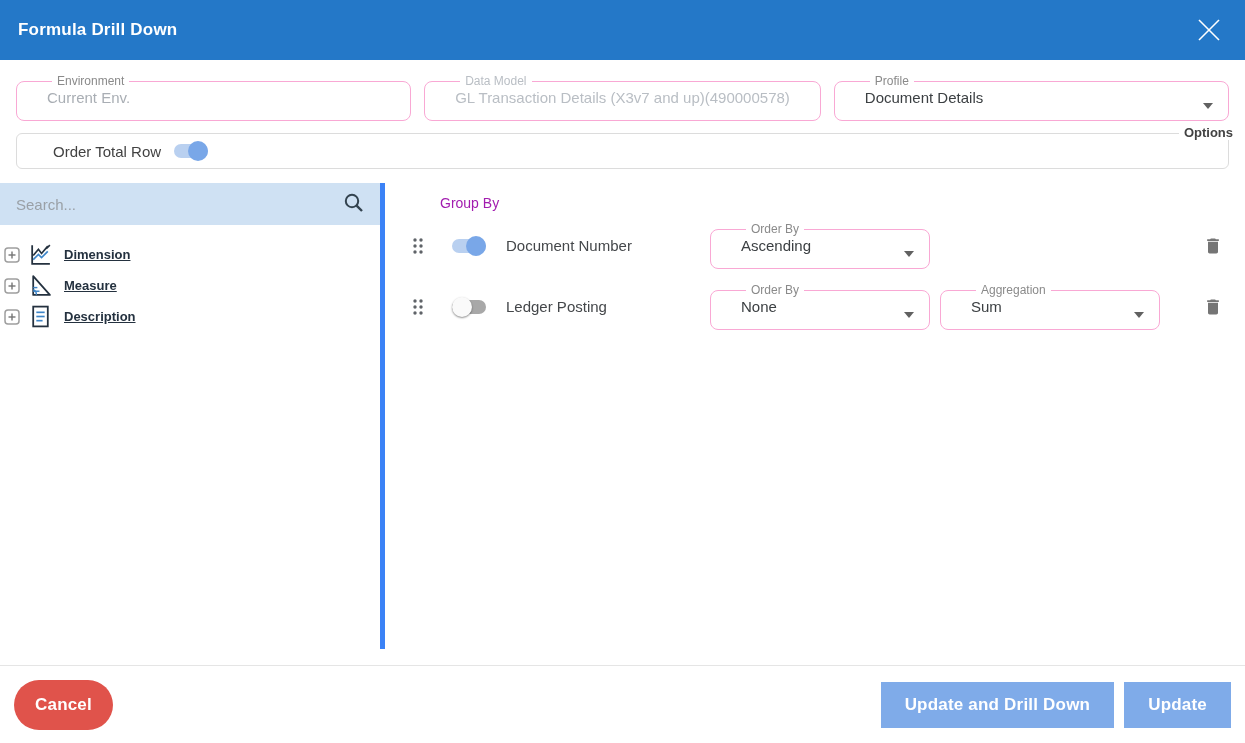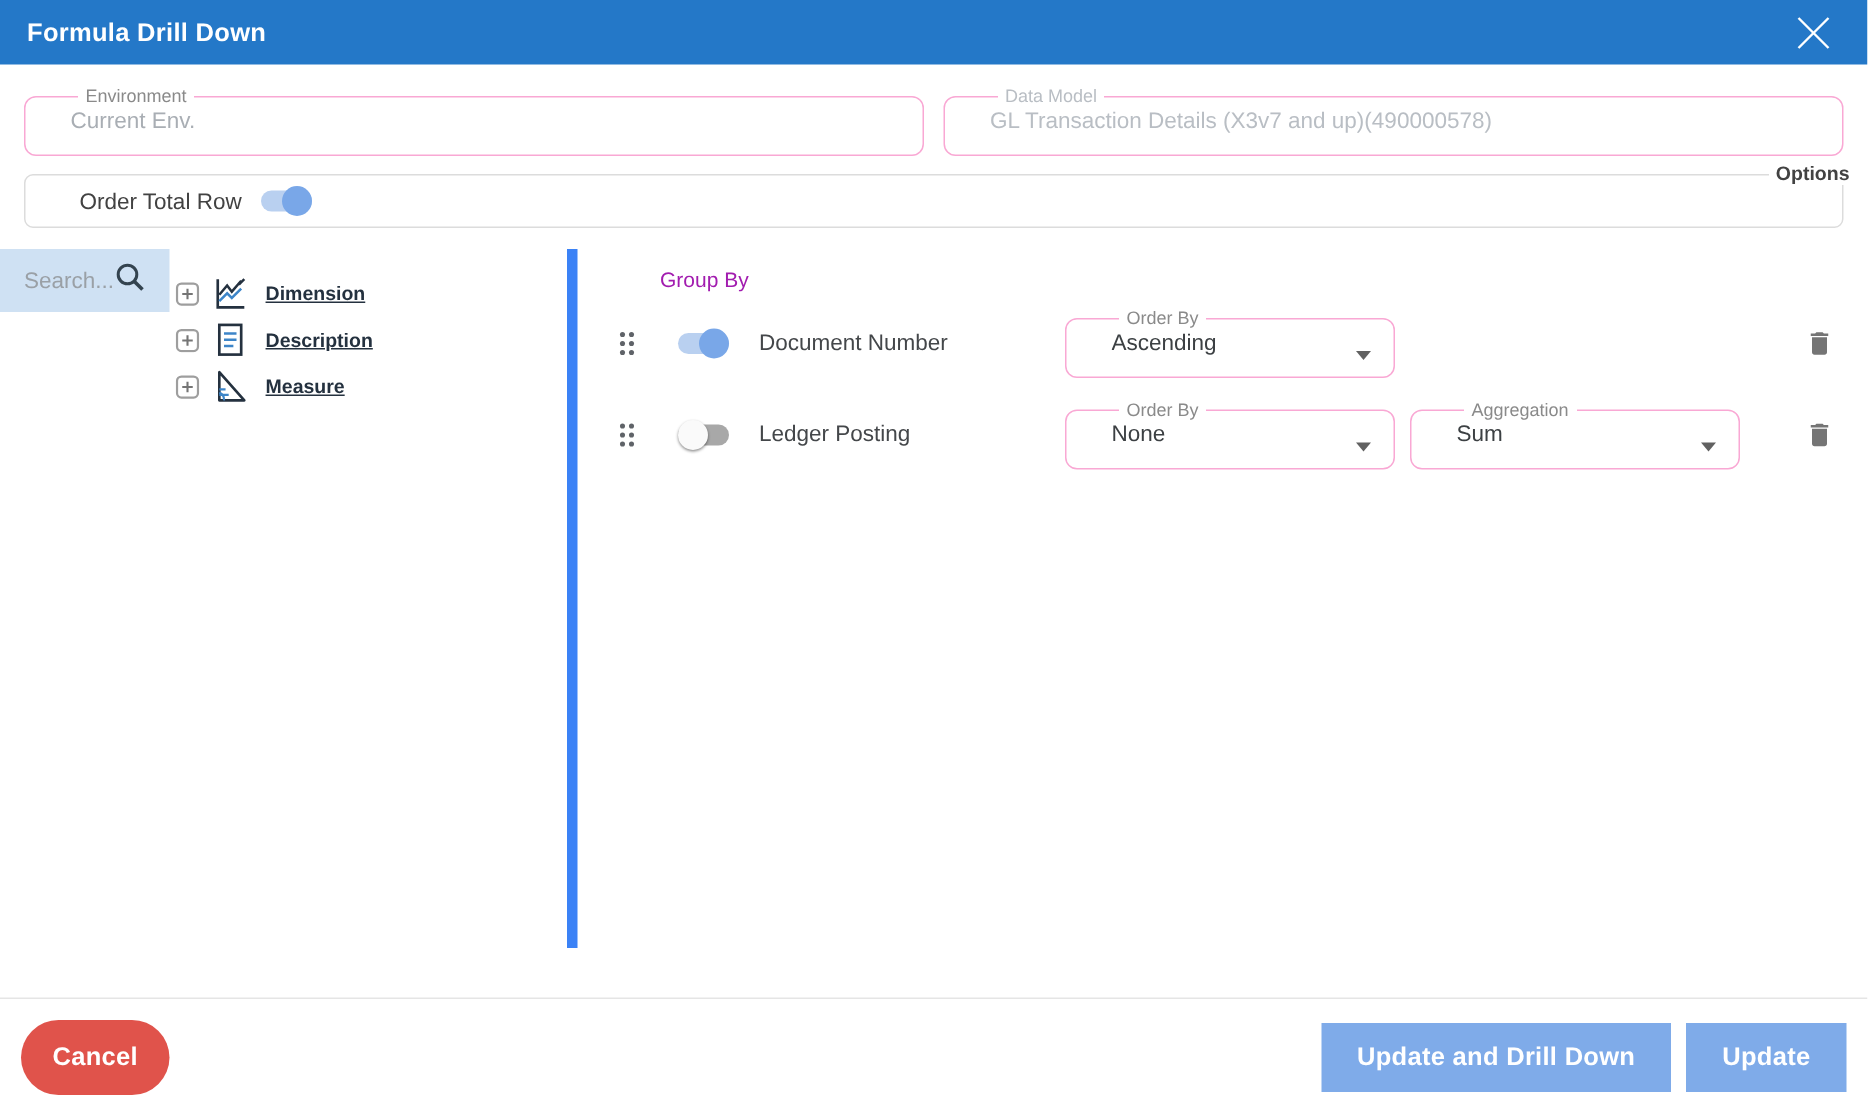--- a/index.html
+++ b/index.html
@@ -1,21 +1,21 @@
 <!DOCTYPE html>
 <html><head>
 <meta charset="utf-8">
 <style>
   * { margin:0; padding:0; box-sizing:border-box; }
   html,body { width:1245px; height:743px; overflow:hidden; background:#ffffff;
     font-family:"Liberation Sans", sans-serif; }
   .dialog { position:relative; width:1245px; height:743px; background:#fff; }
 
   
-  .header { height:43px; background:#2478c8; display:flex; align-items:center;
+  .header { height:60px; background:#2478c8; display:flex; align-items:center;
     justify-content:space-between; padding:0 18px;gap:24px; }
   .header-title { color:#ffffff; font-size:17px; font-weight:600; letter-spacing:.2px; }
   .close-btn { width:36px; height:36px; display:flex; align-items:center; justify-content:center; cursor:pointer; }
 
   
   .mat-field { border:1px solid #f9a8d4; border-radius:8px; padding:0 30px 9px;
     position:relative; background:#fff; }
   .mat-field legend { font-size:12px; color:#8a8a8a; padding:0 5px; margin-left:5px; line-height:14px; }
   .field-value { font-size:15px; color:#3c4043; margin-top:1px; white-space:nowrap; overflow:hidden; }
   .field-value.placeholder { color:#a9aeb4; }
@@ -37,21 +37,21 @@
   
   .switch { position:relative; display:inline-block; width:34px; height:20px; cursor:pointer; flex-shrink:0; }
   .switch .track { position:absolute; left:0; top:3px; width:34px; height:14px; border-radius:7px; background:#a8a8a8; }
   .switch .thumb { position:absolute; top:0; left:0; width:20px; height:20px; border-radius:50%;
     background:#fafafa; box-shadow:0 1px 2px rgba(0,0,0,.45); }
   .switch.on .track { background:#b9d0f0; }
   .switch.on .thumb { left:auto; right:0; background:#79a7e8; box-shadow:none; }
 
   
   .content { display:flex; margin-top:14px; height:466px; }
-  .sidebar { width:385px; border-right:7px solid #3b82f6; display:flex; flex-direction:row; }
+  .sidebar { width:385px; border-right:5px solid #3b82f6; display:flex; flex-direction:column; }
   .searchbar { height:42px; background:#cfe1f3; display:flex; align-items:center;
     justify-content:space-between; padding:0 16px; flex-shrink:0; cursor:text; }
   .search-placeholder { font-size:15px; color:#9aa0a6; }
   .tree { padding:14px 0 0 4px; }
   .tree-item { display:flex; align-items:center; height:31px; cursor:pointer; }
   .expand-box { width:16px; height:16px; display:flex; align-items:center; justify-content:center; margin-right:8px; }
   .tree-icon { width:25px; height:25px; display:flex; align-items:center; justify-content:center; margin-right:11px; }
   .tree-label { font-size:13px; font-weight:700; color:#24313f;text-decoration:underline; }
 
   .main { flex:1; position:relative; }
@@ -91,20 +91,25 @@
 
   <div class="top-fields">
     <fieldset class="mat-field">
       <legend>Environment</legend>
       <div class="field-value placeholder">Current Env.</div>
     </fieldset>
     <fieldset class="mat-field disabled">
       <legend>Data Model</legend>
       <div class="field-value">GL Transaction Details (X3v7 and up)(490000578)</div>
     </fieldset>
+    <fieldset class="mat-field">
+      <legend>Profile</legend>
+      <div class="field-value">Document Details</div>
+      <span class="dd-arrow"></span>
+    </fieldset>
   </div>
 
   <div class="options-wrap">
     <fieldset class="options-field">
       <legend>Options</legend>
       <div class="options-row">
         <span class="opt-label">Order Total Row</span>
         <span class="switch on">
           <span class="track"></span>
           <span class="thumb"></span>
@@ -149,46 +154,46 @@
         <div class="tree-item">
           <span class="expand-box">
             <svg width="16" height="16" viewBox="0 0 16 16">
               <rect x="1" y="1" width="14" height="14" rx="3" fill="none" stroke="#9e9e9e" stroke-width="1.5"></rect>
               <line x1="8" y1="4.5" x2="8" y2="11.5" stroke="#757575" stroke-width="1.4"></line>
               <line x1="4.5" y1="8" x2="11.5" y2="8" stroke="#757575" stroke-width="1.4"></line>
             </svg>
           </span>
           <span class="tree-icon">
             <svg width="25" height="25" viewBox="0 0 24 24">
-              <rect x="5" y="2.5" width="14" height="19" fill="none" stroke="#24313f" stroke-width="1.7"></rect>
-              <line x1="8" y1="8" x2="16" y2="8" stroke="#3d85c8" stroke-width="1.6"></line>
-              <line x1="8" y1="12" x2="16" y2="12" stroke="#3d85c8" stroke-width="1.6"></line>
-              <line x1="8" y1="16" x2="14" y2="16" stroke="#3d85c8" stroke-width="1.6"></line>
-            </svg>
-          </span>
-          <span class="tree-label">Description</span>
+              <path d="M5 3 L5 21 L21 21 Z" fill="none" stroke="#24313f" stroke-width="1.7" stroke-linejoin="round"></path>
+              <line x1="5" y1="14" x2="9" y2="14" stroke="#3d85c8" stroke-width="1.4"></line>
+              <line x1="5" y1="17.5" x2="11" y2="17.5" stroke="#3d85c8" stroke-width="1.4"></line>
+              <path d="M8 21 A5 5 0 0 0 5 16" fill="none" stroke="#3d85c8" stroke-width="1.4"></path>
+            </svg>
+          </span>
+          <span class="tree-label">Measure</span>
         </div>
 
         <div class="tree-item">
           <span class="expand-box">
             <svg width="16" height="16" viewBox="0 0 16 16">
               <rect x="1" y="1" width="14" height="14" rx="3" fill="none" stroke="#9e9e9e" stroke-width="1.5"></rect>
               <line x1="8" y1="4.5" x2="8" y2="11.5" stroke="#757575" stroke-width="1.4"></line>
               <line x1="4.5" y1="8" x2="11.5" y2="8" stroke="#757575" stroke-width="1.4"></line>
             </svg>
           </span>
           <span class="tree-icon">
             <svg width="25" height="25" viewBox="0 0 24 24">
-              <path d="M5 3 L5 21 L21 21 Z" fill="none" stroke="#24313f" stroke-width="1.7" stroke-linejoin="round"></path>
-              <line x1="5" y1="14" x2="9" y2="14" stroke="#3d85c8" stroke-width="1.4"></line>
-              <line x1="5" y1="17.5" x2="11" y2="17.5" stroke="#3d85c8" stroke-width="1.4"></line>
-              <path d="M8 21 A5 5 0 0 0 5 16" fill="none" stroke="#3d85c8" stroke-width="1.4"></path>
-            </svg>
-          </span>
-          <span class="tree-label">Measure</span>
+              <rect x="5" y="2.5" width="14" height="19" fill="none" stroke="#24313f" stroke-width="1.7"></rect>
+              <line x1="8" y1="8" x2="16" y2="8" stroke="#3d85c8" stroke-width="1.6"></line>
+              <line x1="8" y1="12" x2="16" y2="12" stroke="#3d85c8" stroke-width="1.6"></line>
+              <line x1="8" y1="16" x2="14" y2="16" stroke="#3d85c8" stroke-width="1.6"></line>
+            </svg>
+          </span>
+          <span class="tree-label">Description</span>
         </div>
 
       </div>
     </div>
 
     <div class="main">
       <div class="groupby-label">Group By</div>
       <div class="group-rows">
 
         <div class="group-row">

